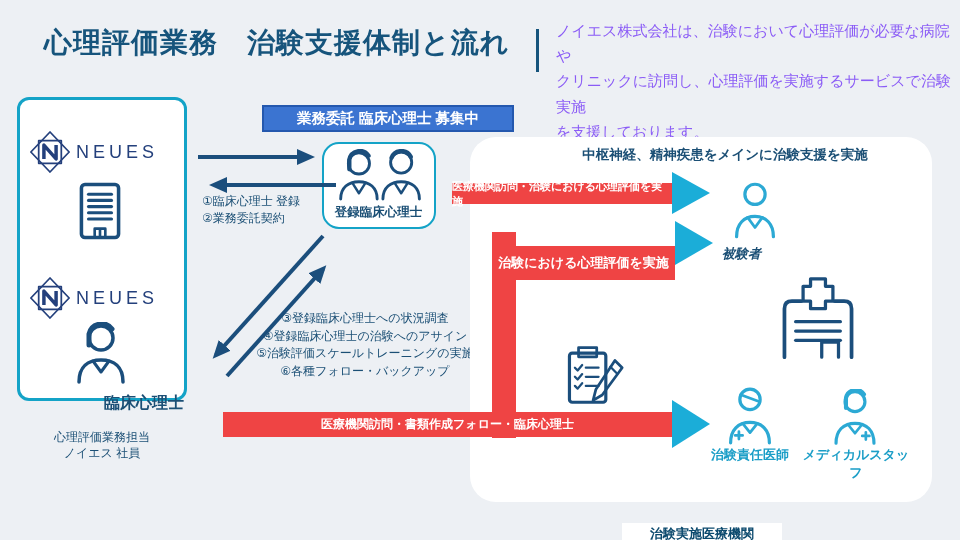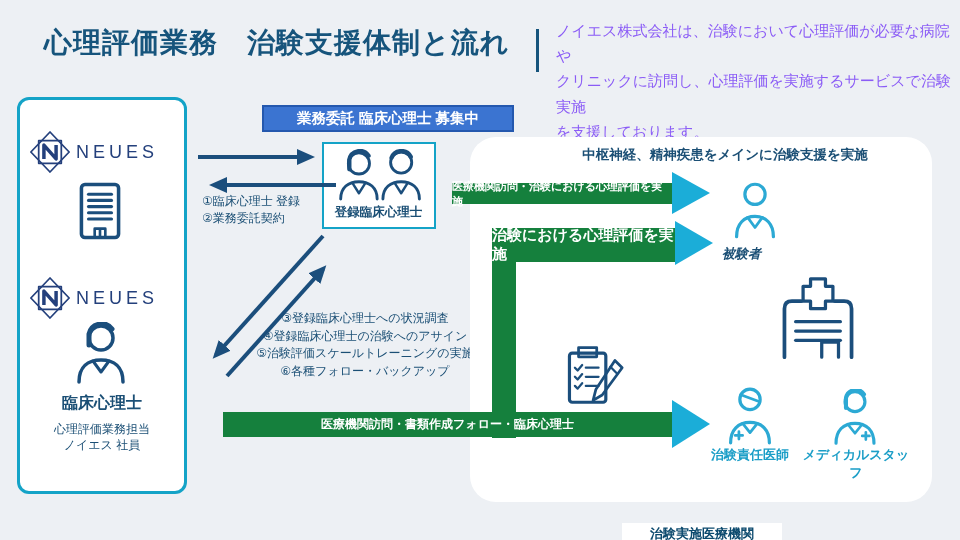--- a/index.html
+++ b/index.html
@@ -8,52 +8,52 @@
 
   .abs{position:absolute;}
   .pre{white-space:pre-line;}
 
   
   .title{left:44px;top:24px;font-size:28px;font-weight:bold;color:#16547c;letter-spacing:1px;}
   .title-sep{left:536px;top:29px;width:3px;height:43px;background:#16547c;}
   .intro{left:556px;top:18px;width:400px;font-size:15px;line-height:1.68;color:#8b5cf6;}
 
   
-  .left-box{left:17px;top:97px;width:170px;height:397px;background:#ffffff;border:3px solid #14a3c7;border-radius:12px;box-sizing:border-box;}
+  .left-box{left:17px;top:97px;width:170px;height:304px;background:#ffffff;border:3px solid #14a3c7;border-radius:12px;box-sizing:border-box;}
   .logo-row{position:absolute;left:10px;display:flex;align-items:center;}
   .logo-text{font-size:18px;letter-spacing:4px;color:#24407c;margin-left:6px;font-weight:500;}
-  .role{position:absolute;left:0;width:164px;text-align:center;font-size:16px;font-weight:bold;color:#1b4f75;}
-  .role-note{position:absolute;left:0;width:164px;text-align:center;font-size:12px;line-height:16px;color:#1b4f75;}
+  .role{position:absolute;left:0;width:164px;text-align:right;font-size:16px;font-weight:bold;color:#1b4f75;}
+  .role-note{position:absolute;left:0;width:164px;text-align:center;font-size:12px;line-height:16px;color:#1b4f75;margin-top:8px;}
 
   
   .badge{left:262px;top:105px;width:252px;height:27px;background:#3b74d1;border:2px solid #2458ae;box-sizing:border-box;
          color:#fff;font-size:14.5px;font-weight:bold;display:flex;align-items:center;justify-content:center;}
 
   
-  .center-box{left:322px;top:142px;width:114px;height:87px;background:#fff;border:2.5px solid #14a3c7;border-radius:0;box-sizing:border-box;}
+  .center-box{left:322px;top:142px;width:114px;height:87px;background:#fff;border:2.5px solid #14a3c7;border-radius:17px;box-sizing:border-box;}
   .center-box-label{position:absolute;left:0;top:60px;width:109px;text-align:center;font-size:12.5px;font-weight:bold;color:#1b4f75;}
 
   
   .steps12{left:202px;top:193px;font-size:12px;line-height:17px;color:#1b4f75;}
   .steps36{left:250px;top:310px;width:230px;text-align:center;font-size:12px;line-height:17.5px;color:#1b4f75;}
 
   
   .panel{left:470px;top:137px;width:462px;height:365px;background:#fff;border-radius:26px;}
   .panel-tab{left:622px;top:492px;width:160px;height:30px;background:#fff;border-radius:0 0 14px 14px;
              display:flex;align-items:flex-start;justify-content:center;padding-top:2px;box-sizing:border-box;
              font-size:13px;font-weight:bold;color:#0c4a6e;margin-top:31px;}
   .panel-header{left:520px;top:146px;width:410px;text-align:center;font-size:13.5px;font-weight:bold;color:#1b4f75;}
 
   
-  .teal{background:#15803d;}
+  .teal{background:#ef4444;}
   .t-body{color:#fff;font-weight:bold;display:flex;align-items:center;justify-content:center;}
   .t-head{width:0;height:0;background:none;}
   .arrow1-body{left:452px;top:183px;width:220px;height:21px;font-size:11px;}
   .arrow1-head{left:672px;top:172px;border-left:38px solid #1badd8;border-top:21px solid transparent;border-bottom:21px solid transparent;}
-  .arrow2-body{left:492px;top:228px;width:183px;height:34px;font-size:15px;}
+  .arrow2-body{left:492px;top:246px;width:183px;height:34px;font-size:13px;}
   .arrow2-head{left:675px;top:221px;border-left:38px solid #1badd8;border-top:22px solid transparent;border-bottom:22px solid transparent;}
   .vbar{left:492px;top:232px;width:24px;height:206px;}
   .arrow3-body{left:223px;top:412px;width:449px;height:25px;font-size:12px;}
   .arrow3-head{left:672px;top:400px;border-left:38px solid #1badd8;border-top:24px solid transparent;border-bottom:24px solid transparent;}
 
   
   .subject-label{left:722px;top:245px;width:66px;font-size:13px;font-weight:bold;color:#1b4f75;font-style:italic;}
   .doctor-label{left:698px;top:446px;width:104px;text-align:center;font-size:13px;font-weight:bold;color:#1b9ec7;}
   .staff-label{left:798px;top:446px;width:116px;text-align:center;font-size:13px;font-weight:bold;color:#1b9ec7;}
 

